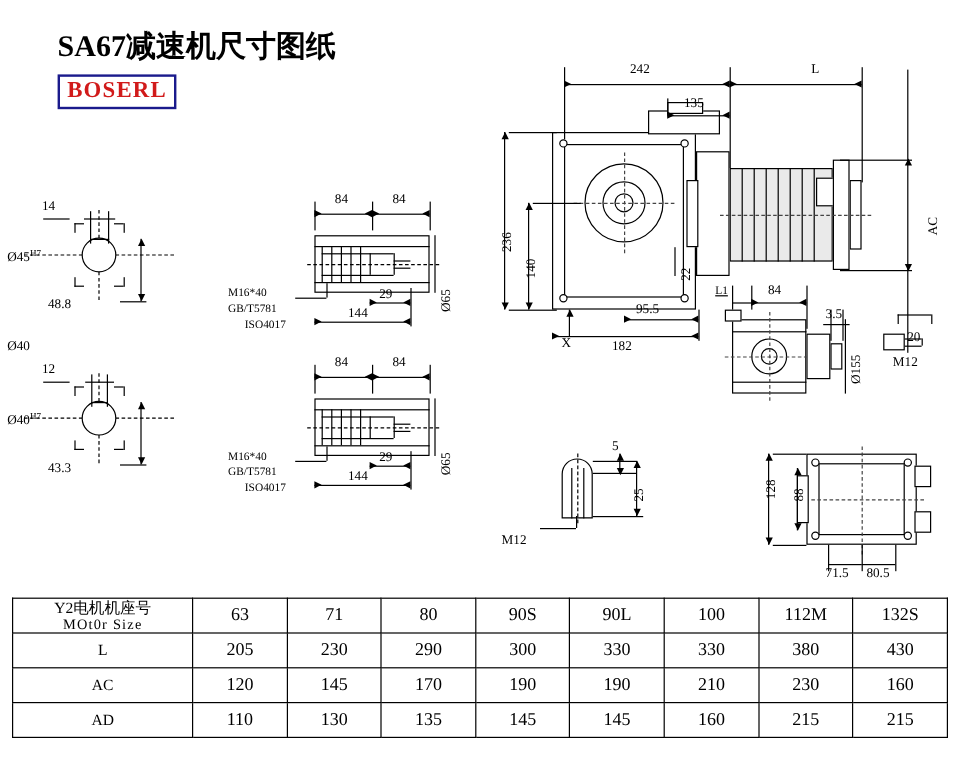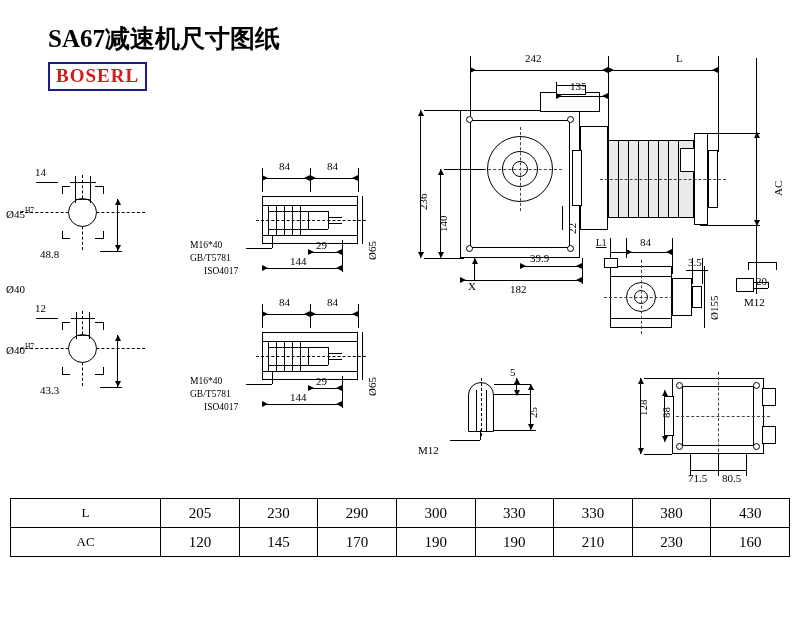--- a/index.html
+++ b/index.html
@@ -327,21 +327,21 @@
   <div class="lbl-v" style="left:566px;top:234px;">22</div>
   <div class="ln v1" style="left:562px;top:206px;height:24px;"></div>
 
   <div class="ln v1" style="left:474px;top:258px;height:22px;"></div>
   <div class="arrowU" style="left:471.5px;top:258px;"></div>
   <div class="lbl" style="left:468px;top:280px;">X</div>
 
   <div class="ln h1" style="left:520px;top:266px;width:62px;"></div>
   <div class="arrowR" style="left:520px;top:263px;"></div>
   <div class="arrowL" style="left:576px;top:263px;"></div>
-  <div class="lbl" style="left:530px;top:252px;">39.9</div>
+  <div class="lbl" style="left:530px;top:252px;">95.5</div>
 
   <div class="ln h1" style="left:460px;top:280px;width:122px;"></div>
   <div class="arrowR" style="left:460px;top:277px;"></div>
   <div class="arrowL" style="left:576px;top:277px;"></div>
   <div class="lbl" style="left:510px;top:283px;">182</div>
   <div class="ln v1" style="left:582px;top:258px;height:26px;"></div>
 </div>
 
 <div>
 
@@ -442,20 +442,34 @@
   <div class="lbl" style="left:510px;top:366px;">5</div>
 
   <div class="ln v1" style="left:530px;top:384px;height:46px;"></div>
   <div class="arrowU" style="left:527.5px;top:384px;"></div>
   <div class="arrowD" style="left:527.5px;top:424px;"></div>
   <div class="lbl-v" style="left:527px;top:418px;">25</div>
 </div>
 
 <table id="spec-table">
   <tbody>
+      <tr>
+    <td class="rowhead">
+      <div class="cn">Y2电机机座号</div>
+      <div class="en">MOt0r Size</div>
+    </td>
+    <td class="num">63</td>
+    <td class="num">71</td>
+    <td class="num">80</td>
+    <td class="num">90S</td>
+    <td class="num">90L</td>
+    <td class="num">100</td>
+    <td class="num">112M</td>
+    <td class="num">132S</td>
+  </tr>
   <tr>
     <td class="rowhead">L</td>
     <td class="num">205</td>
     <td class="num">230</td>
     <td class="num">290</td>
     <td class="num">300</td>
     <td class="num">330</td>
     <td class="num">330</td>
     <td class="num">380</td>
     <td class="num">430</td>
@@ -464,14 +478,25 @@
     <td class="rowhead">AC</td>
     <td class="num">120</td>
     <td class="num">145</td>
     <td class="num">170</td>
     <td class="num">190</td>
     <td class="num">190</td>
     <td class="num">210</td>
     <td class="num">230</td>
     <td class="num">160</td>
   </tr>
+  <tr>
+    <td class="rowhead">AD</td>
+    <td class="num">110</td>
+    <td class="num">130</td>
+    <td class="num">135</td>
+    <td class="num">145</td>
+    <td class="num">145</td>
+    <td class="num">160</td>
+    <td class="num">215</td>
+    <td class="num">215</td>
+  </tr>
 </tbody>
   </table>
 
 </body></html>

